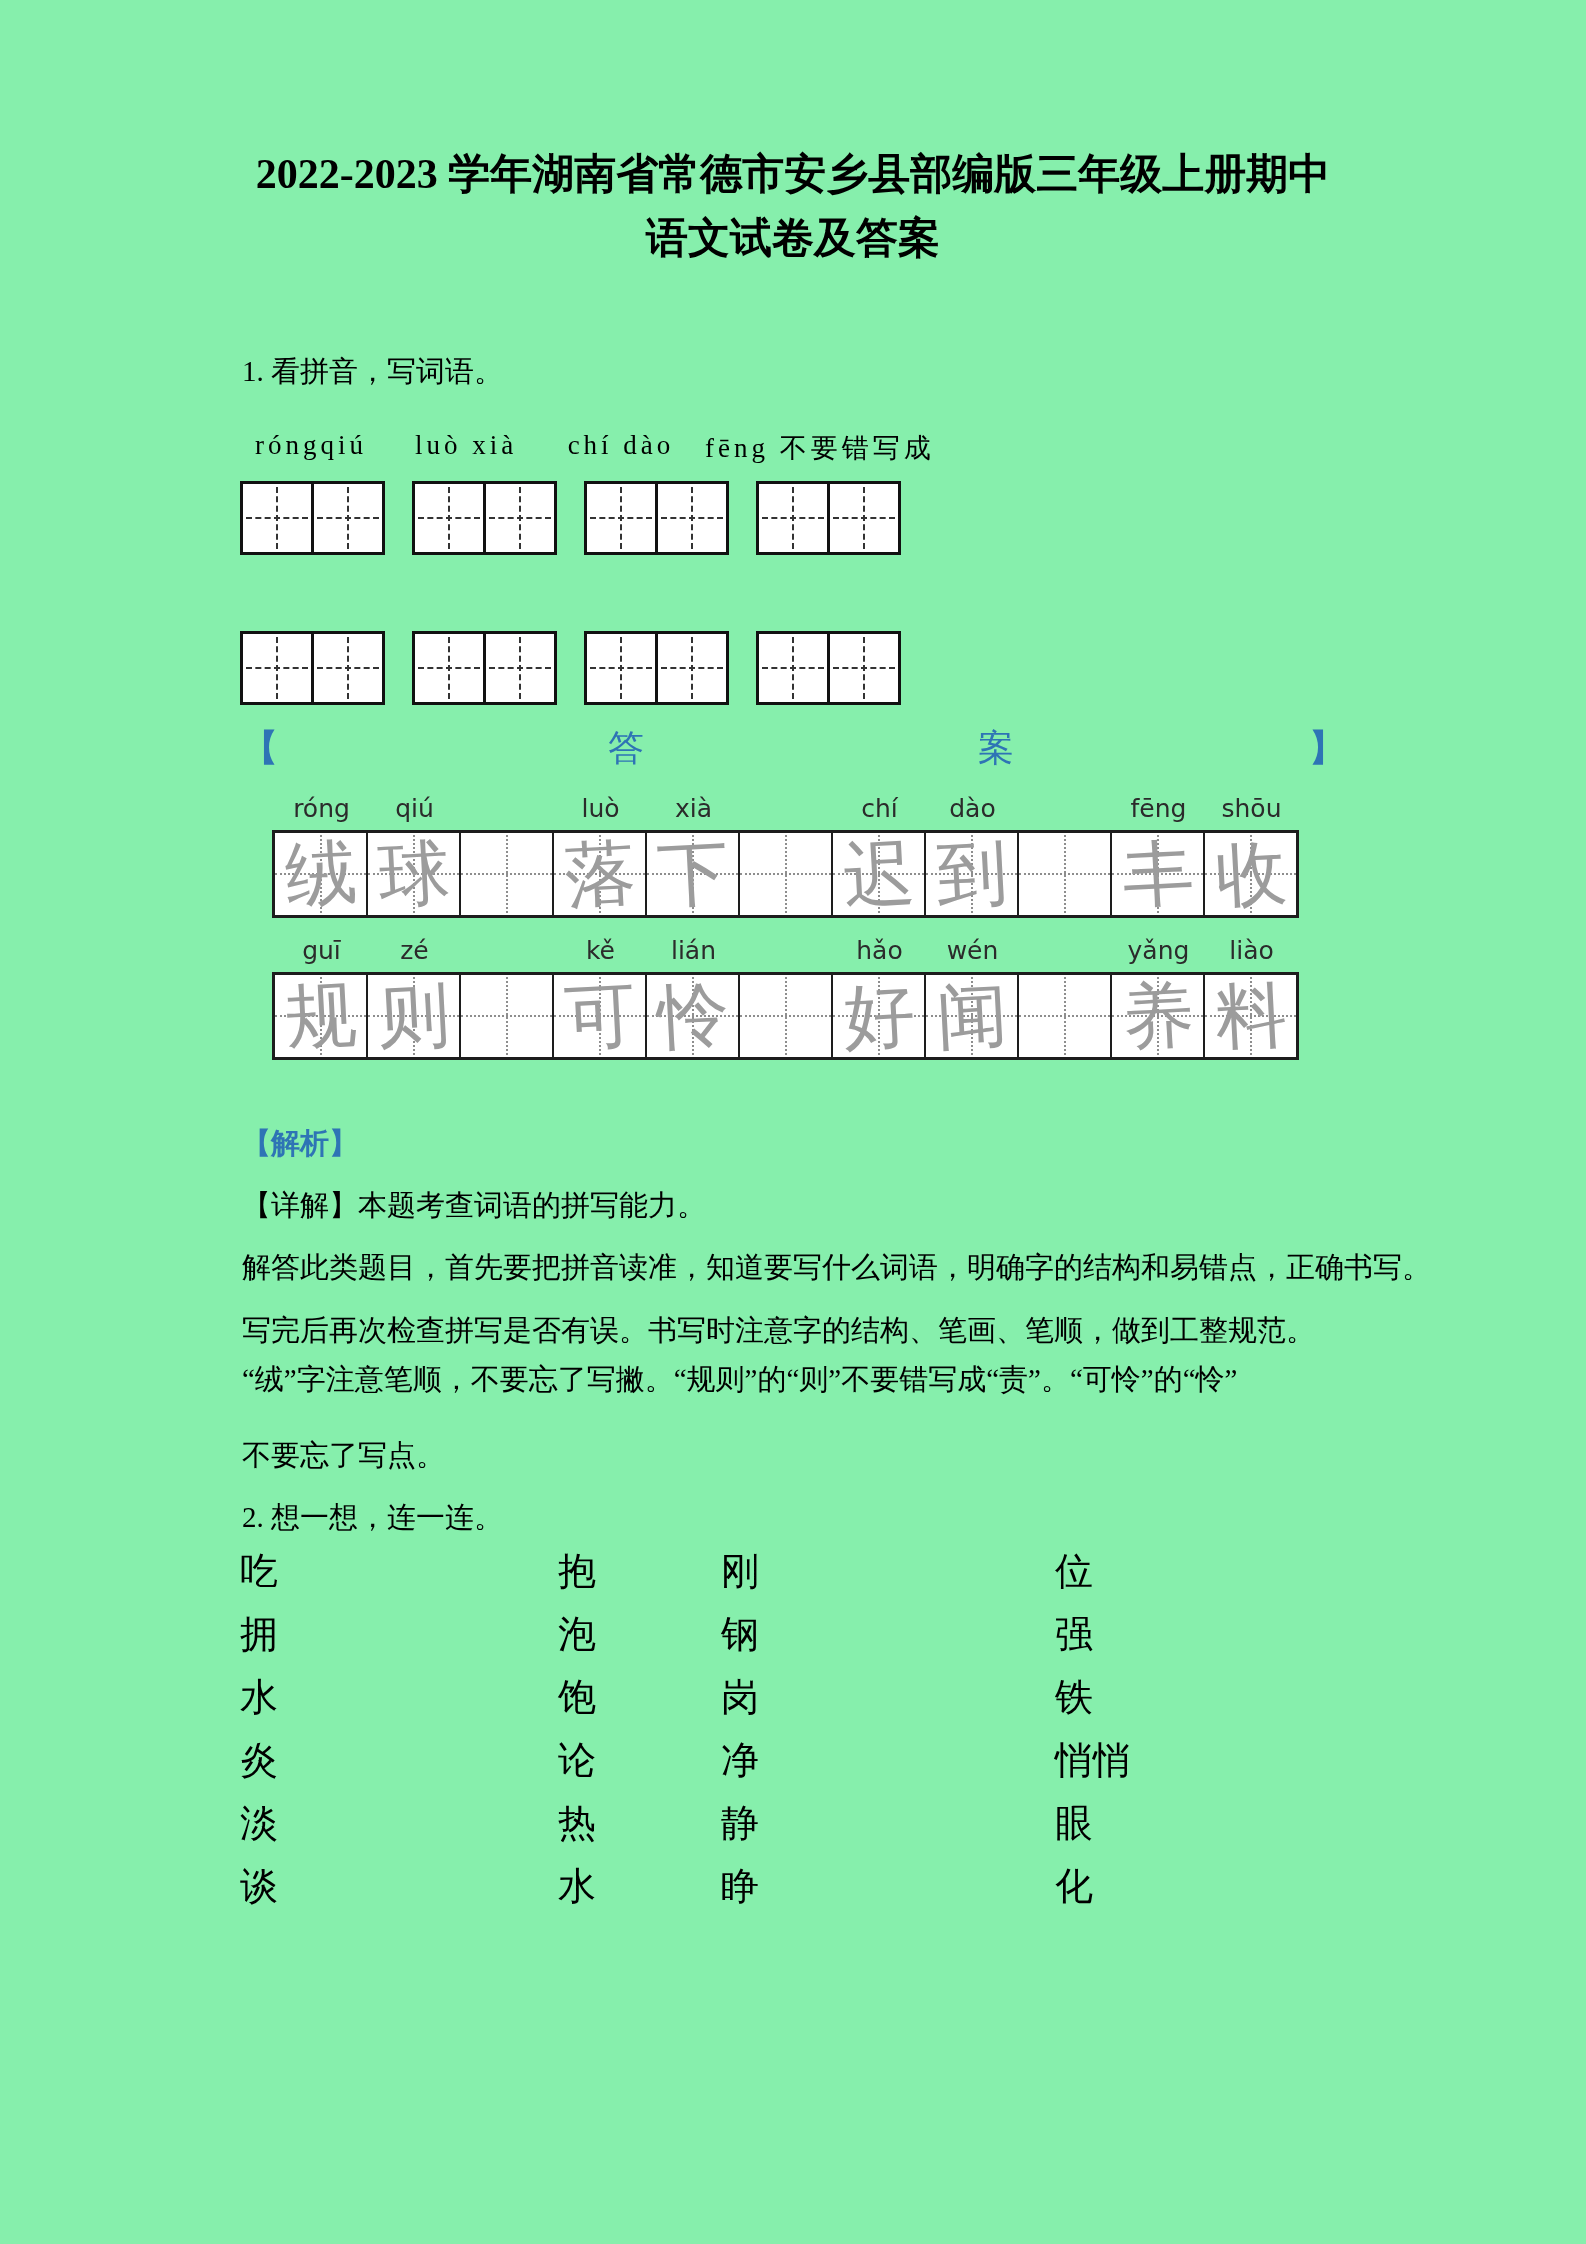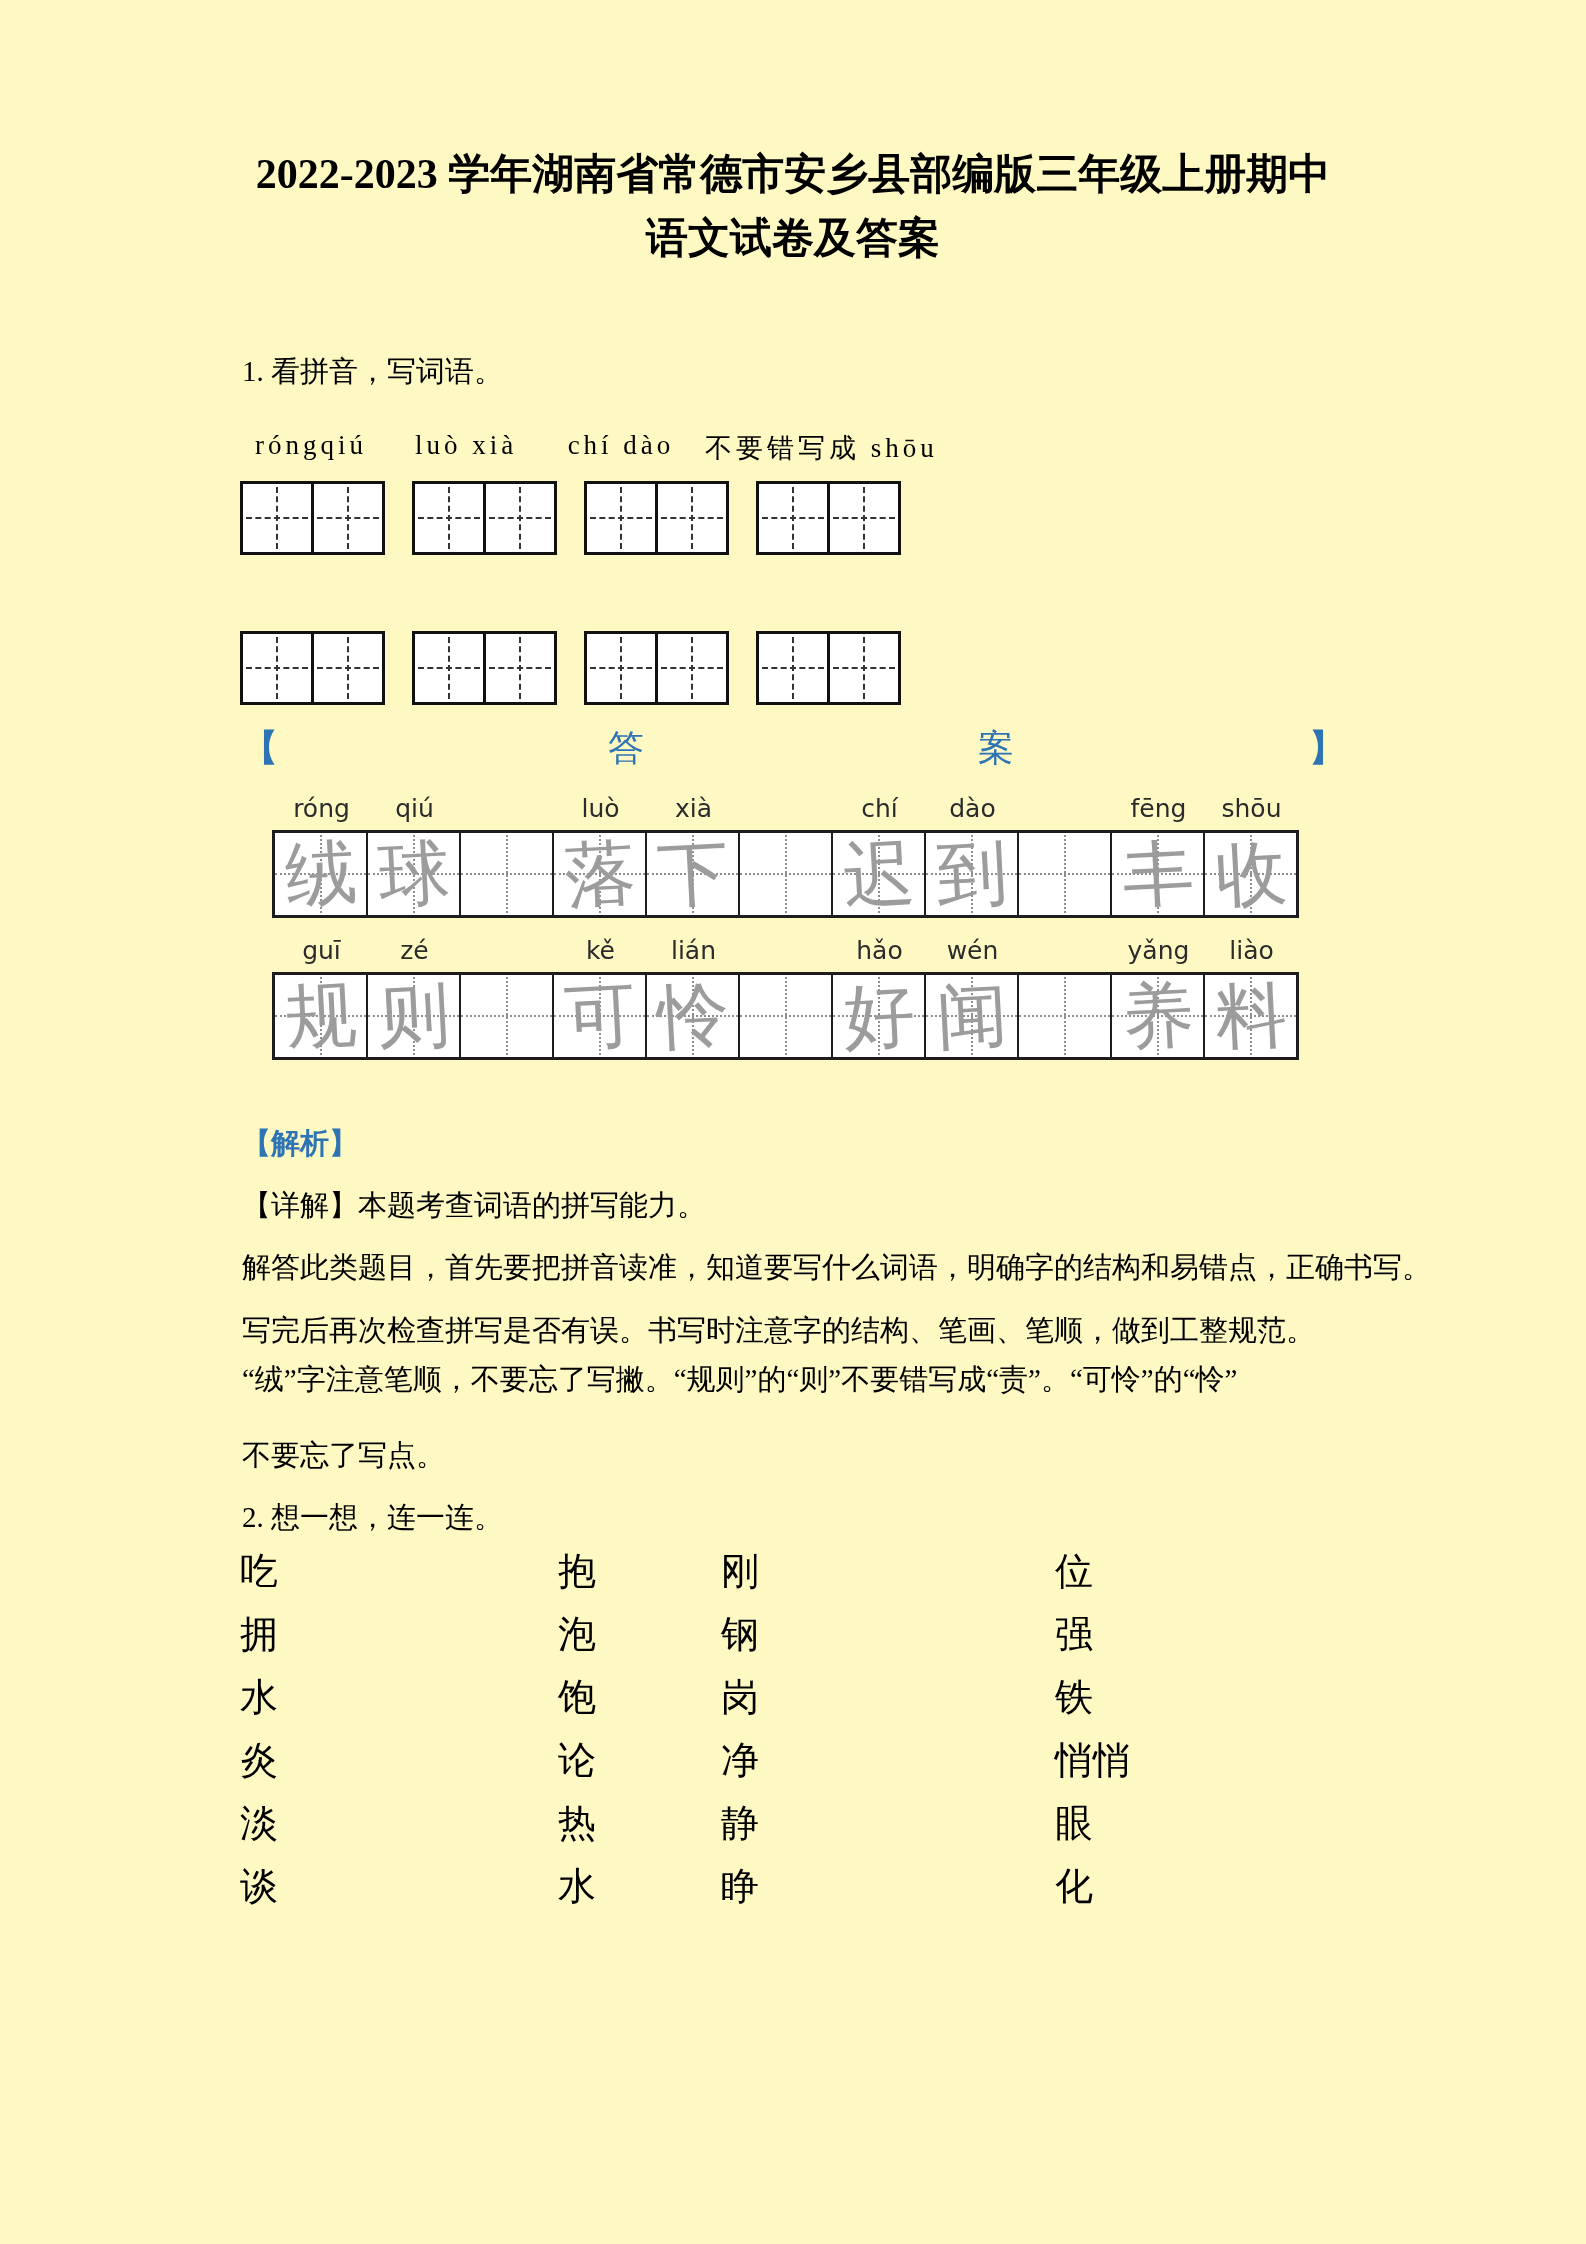--- a/index.html
+++ b/index.html
@@ -1,17 +1,17 @@
 <!DOCTYPE html>
 <html><head>
 <meta charset="utf-8">
 <style>
   html,body { margin:0; padding:0; background:#ffffff; }
   .page {
-    position:relative; width:1586px; height:2244px; background:#fef9c3;
+    position:relative; width:1586px; height:2244px; background:#86efac;
     font-family:"Liberation Serif","DejaVu Serif",serif; color:#000;
     overflow:hidden;
   }
 
   
   .title { position:absolute; top:142px; left:90px; right:90px; text-align:center;
            font-weight:bold; font-size:42px; line-height:64px; }
 
   
   .para { position:absolute; left:242px; right:160px; font-size:29px; line-height:38px; white-space:nowrap; }
@@ -72,21 +72,21 @@
     <div>2022-2023 学年湖南省常德市安乡县部编版三年级上册期中</div>
     <div>语文试卷及答案</div>
   </div>
 
   <div class="para" style="top:352px;">1. 看拼音，写词语。</div>
 
   <div class="pinyin-row" style="top:430px;">
     <span class="pinyin-item">róngqiú</span>
     <span class="pinyin-item">luò xià</span>
     <span class="pinyin-item">chí dào</span>
-    <span class="pinyin-item">不要错写成 shōu</span>
+    <span class="pinyin-item">fēng 不要错写成</span>
   </div>
 
   <div class="boxes-row" style="top:481px;">
     <div class="box-group">
         <div class="tian-cell"></div>
         <div class="tian-cell"></div>
       </div>
     <div class="box-group">
         <div class="tian-cell"></div>
         <div class="tian-cell"></div>

